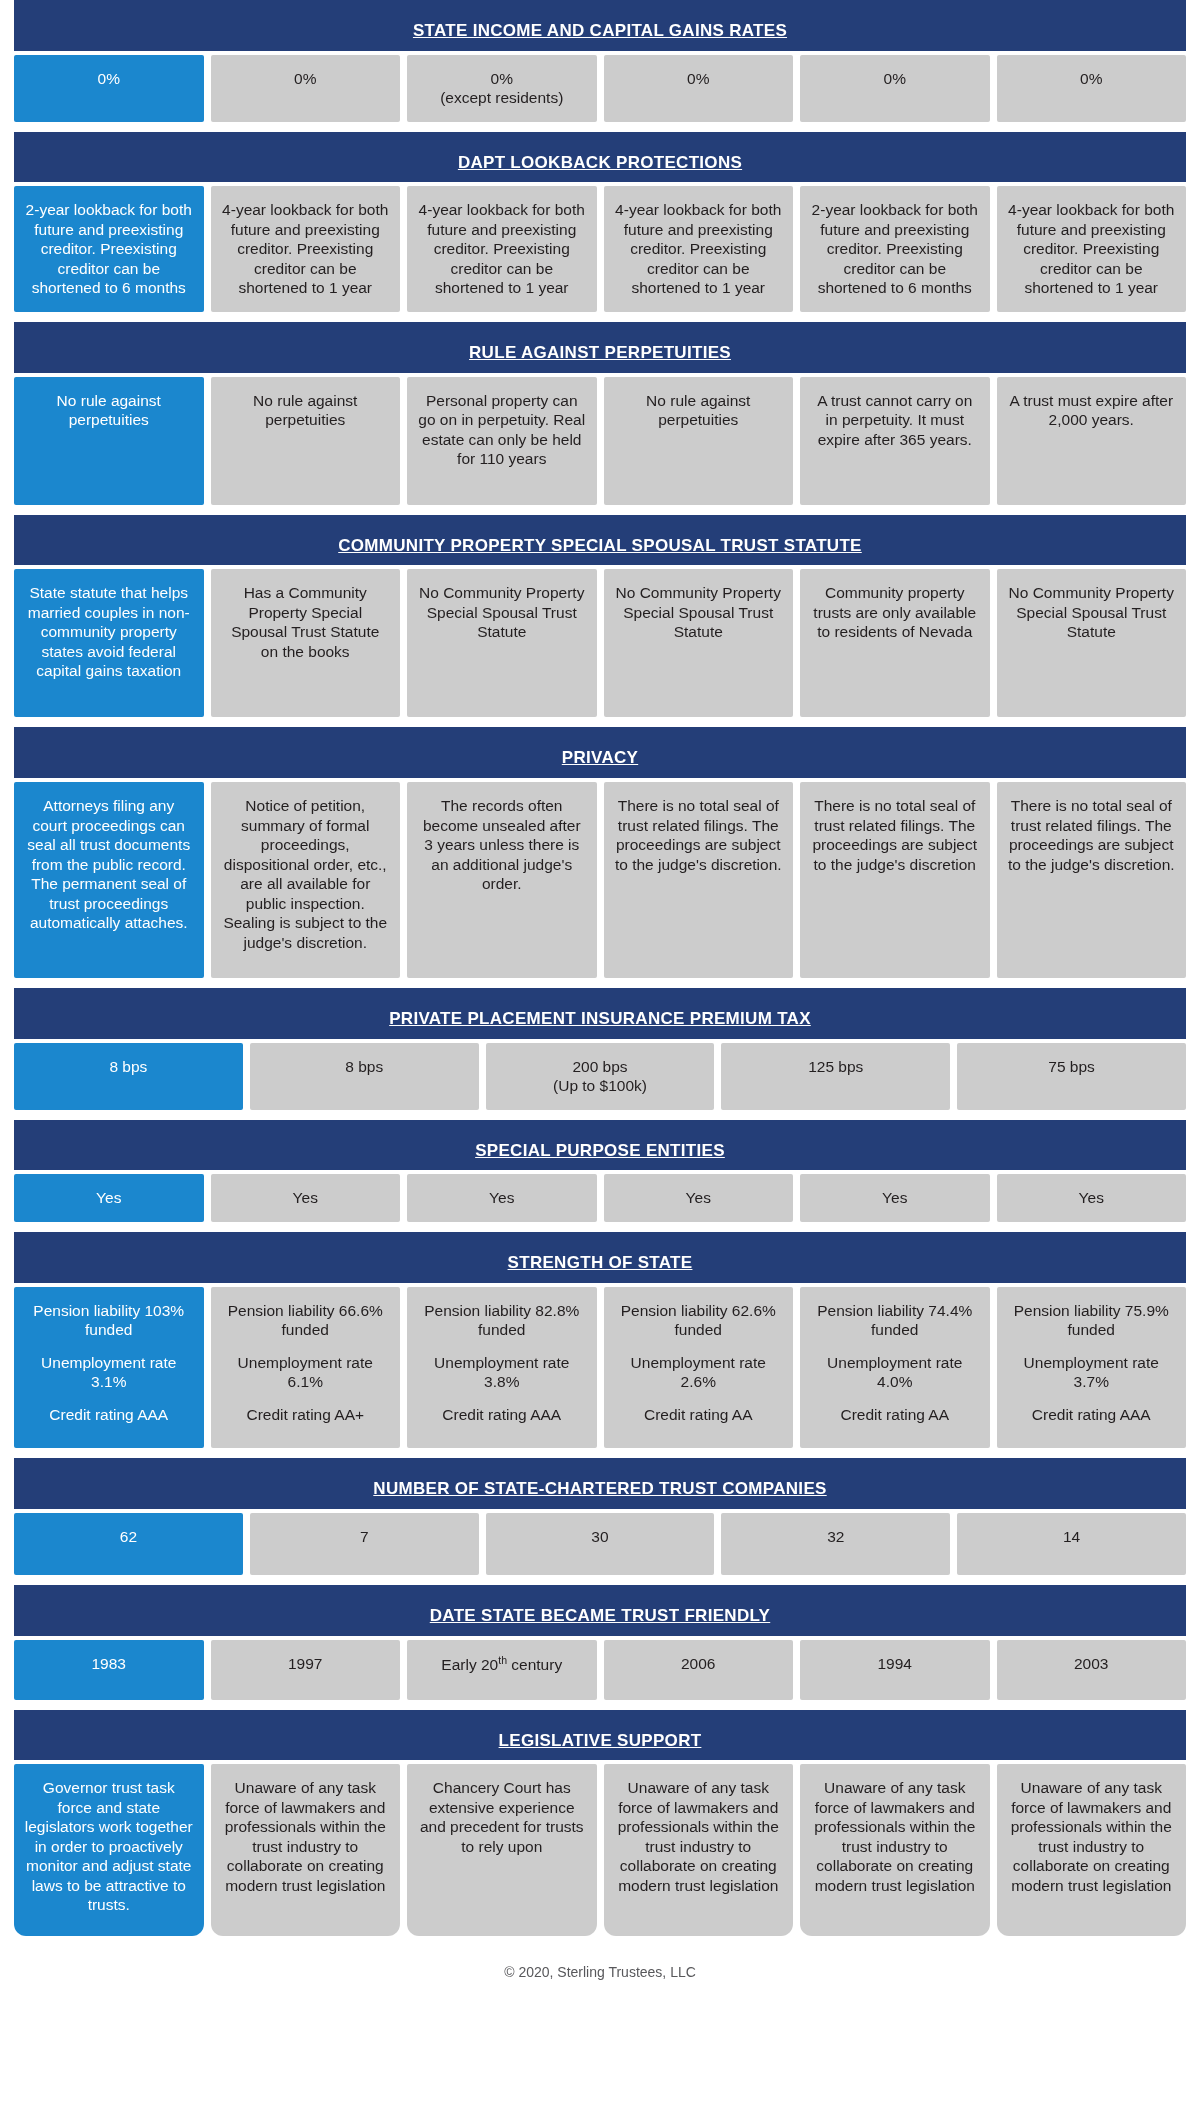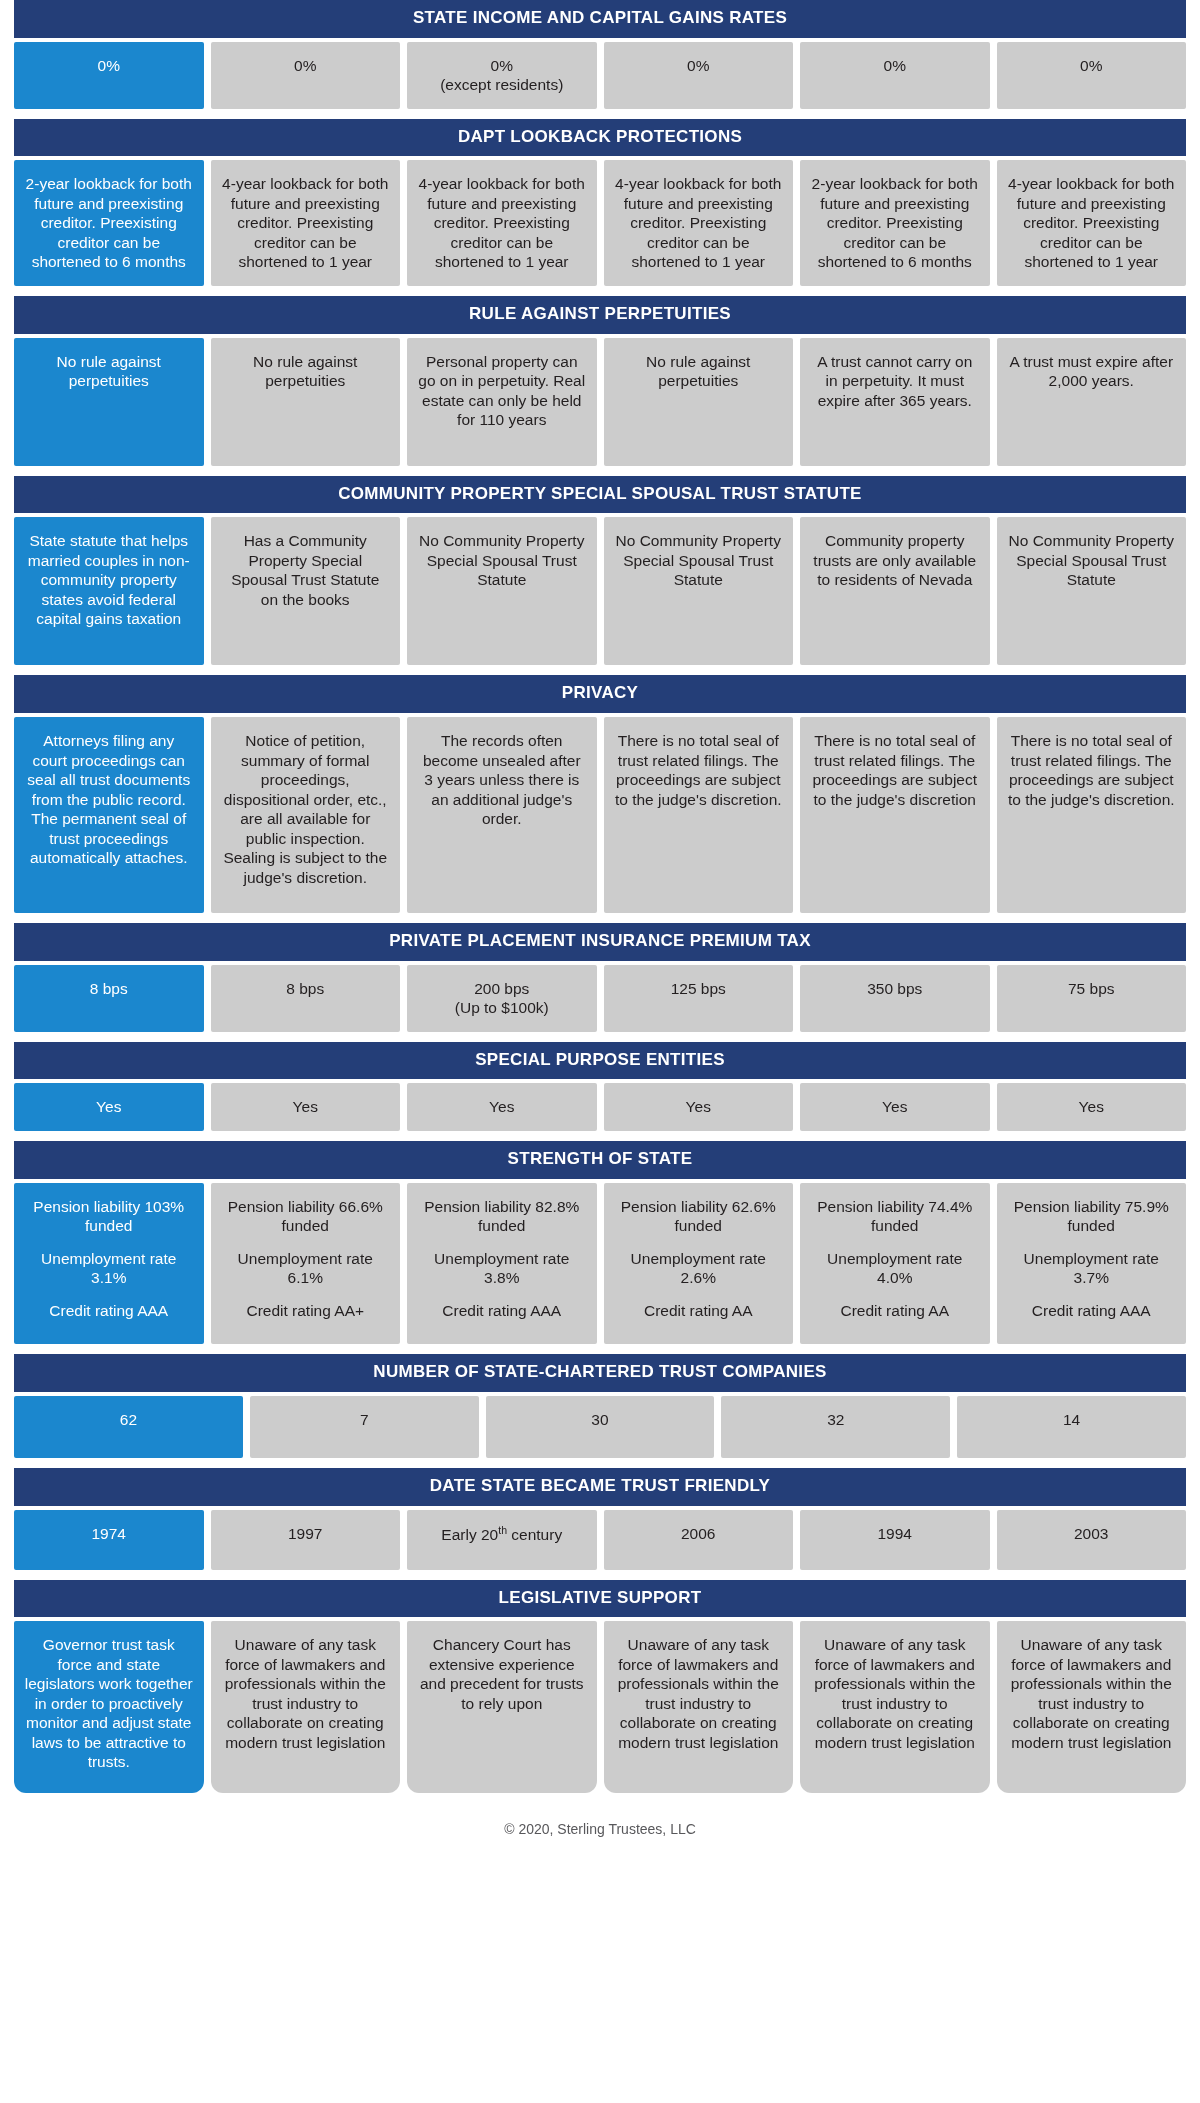--- a/index.html
+++ b/index.html
@@ -21,22 +21,23 @@
   .section {
     margin-bottom: 10px;
   }
   .section-header {
     background: #243e78;
     color: #ffffff;
     font-size: 17px;
     font-weight: bold;
     letter-spacing: 0.3px;
     text-align: center;
-    padding: 9px 6px 10px 6px;
+    padding: 22px 6px 10px 6px;
     line-height: 1.1;
+    text-decoration: underline;
   }
   .row {
     display: flex;
     gap: 7px;
     margin-top: 4px;
   }
   .cell {
     flex: 1 1 0;
     background: #cccccc;
     color: #231f20;
@@ -143,21 +144,20 @@
   </div>
 
   <div class="section">
     <div class="section-header">PRIVATE PLACEMENT INSURANCE PREMIUM TAX</div>
     <div class="row h-ppli">
       <div class="cell first nowrap-block">8 bps</div>
       <div class="cell nowrap-block">8 bps</div>
       <div class="cell nowrap-block">200 bps
 (Up to $100k)</div>
       <div class="cell nowrap-block">125 bps</div>
-      <div class="cell nowrap-block">350 bps</div>
       <div class="cell nowrap-block">75 bps</div>
     </div>
   </div>
 
   <div class="section">
     <div class="section-header">SPECIAL PURPOSE ENTITIES</div>
     <div class="row h-spe">
       <div class="cell first">Yes</div>
       <div class="cell">Yes</div>
       <div class="cell">Yes</div>
@@ -210,21 +210,21 @@
       <div class="cell">7</div>
       <div class="cell">30</div>
       <div class="cell">32</div>
       <div class="cell">14</div>
     </div>
   </div>
 
   <div class="section">
     <div class="section-header">DATE STATE BECAME TRUST FRIENDLY</div>
     <div class="row h-date">
-      <div class="cell first">1974</div>
+      <div class="cell first">1983</div>
       <div class="cell">1997</div>
       <div class="cell"><span>Early 20</span><sup>th</sup><span> century</span></div>
       <div class="cell">2006</div>
       <div class="cell">1994</div>
       <div class="cell">2003</div>
     </div>
   </div>
 
   <div class="section">
     <div class="section-header">LEGISLATIVE SUPPORT</div>

